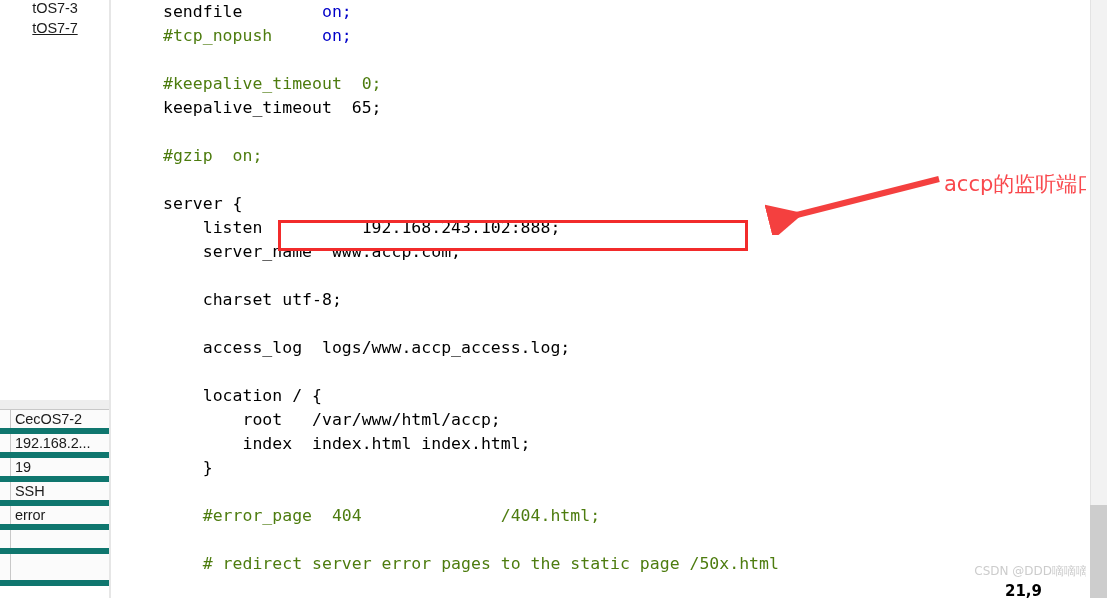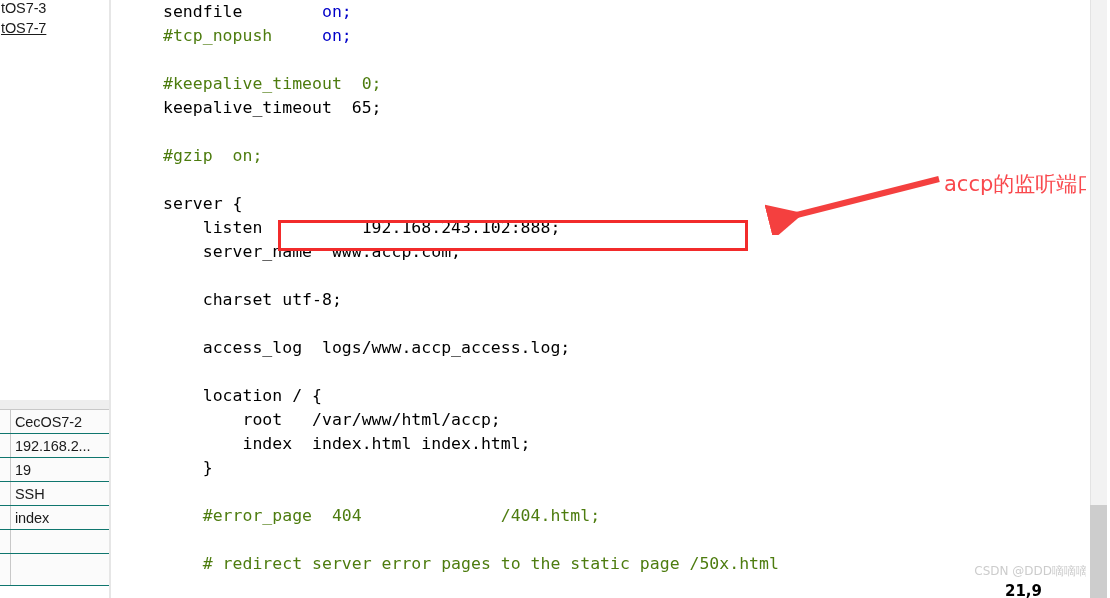--- a/index.html
+++ b/index.html
@@ -37,37 +37,38 @@
     position: absolute;
     left: 0;
     width: 109px;
     font-size: 14.5px;
     color: #1b1b1b;
     white-space: nowrap;
     overflow: hidden;
     padding-left: 1px;
     box-sizing: border-box;
     letter-spacing: -0.1px;
+    text-align: center;
   }
   #session-top-0 { top: 0px; }
   #session-top-1 { top: 20px; text-decoration: underline; }
 
   
   #prop-table {
     position: absolute;
     left: 0;
     top: 409px;
     width: 110px;
     border-top: 1px solid #c8c8c8;
     box-sizing: border-box;
   }
   #prop-table .prop-row {
     position: relative;
     height: 24px;
-    border-bottom: 1px solid #0f766e;
+    border-bottom: 6px solid #0f766e;
     display: flex;
     align-items: center;
     background: #fbfbfb;
     box-sizing: border-box;
   }
   #prop-table .prop-gutter {
     width: 11px;
     height: 100%;
     border-right: 1px solid #c8c8c8;
     box-sizing: border-box;
@@ -233,21 +234,21 @@
     <div class="prop-row">
       <div class="prop-gutter"></div>
       <div class="prop-val">19</div>
     </div>
     <div class="prop-row">
       <div class="prop-gutter"></div>
       <div class="prop-val">SSH</div>
     </div>
     <div class="prop-row">
       <div class="prop-gutter"></div>
-      <div class="prop-val">index</div>
+      <div class="prop-val">error</div>
     </div>
     <div class="prop-row blank">
       <div class="prop-gutter"></div>
       <div class="prop-val"></div>
     </div>
     <div class="prop-row blank tall">
       <div class="prop-gutter"></div>
       <div class="prop-val"></div>
     </div>
   </div>

